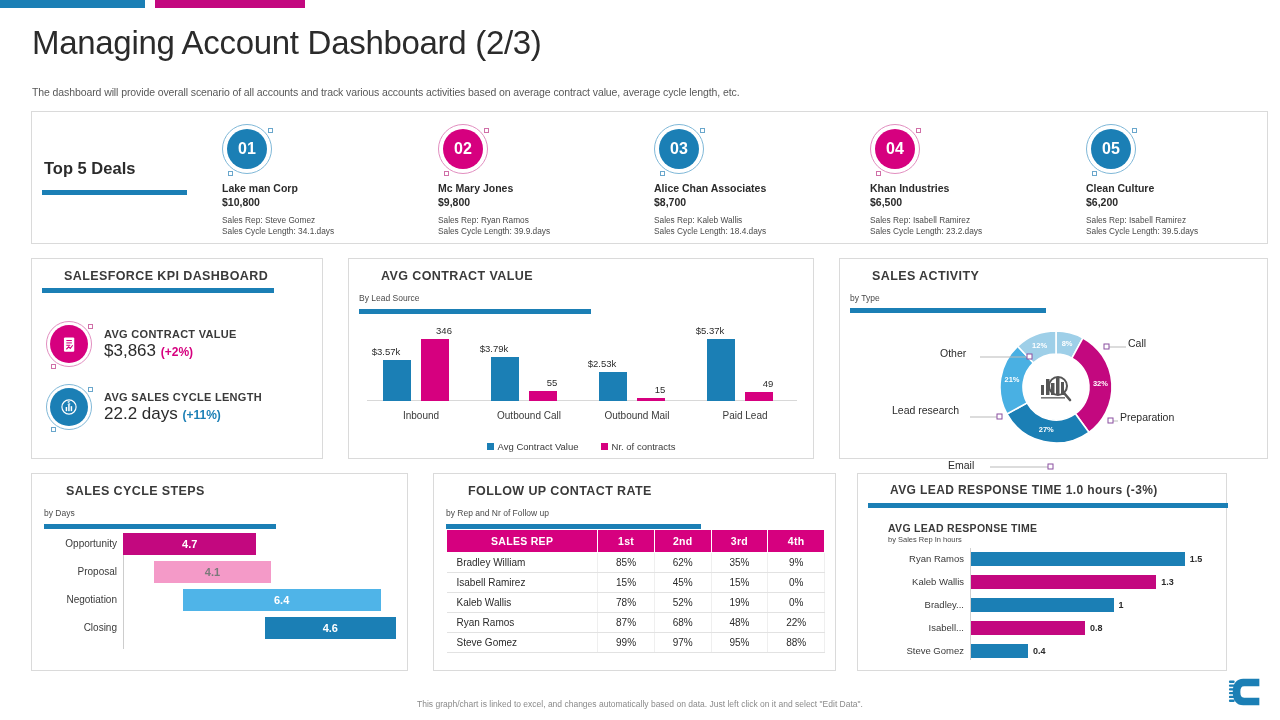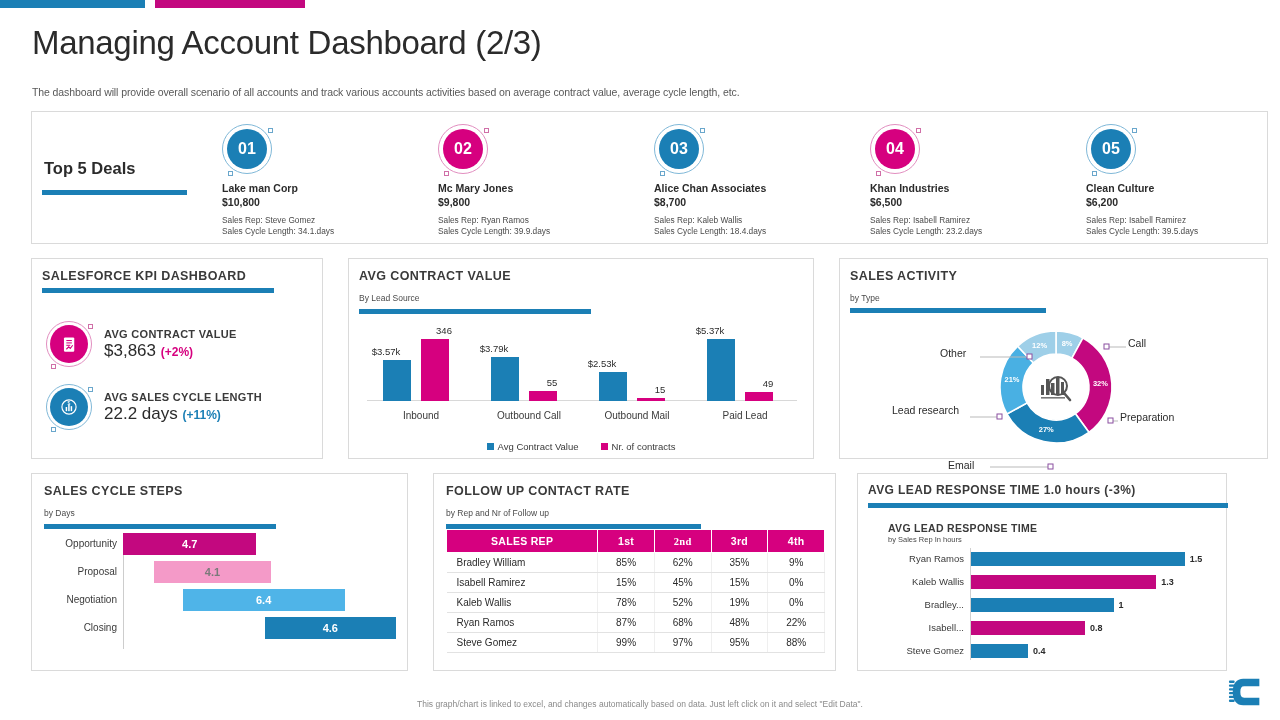--- a/index.html
+++ b/index.html
@@ -30,21 +30,21 @@
   }
 
   
   .panel {
     position: absolute;
     border: 1px solid #dadada;
     background: #fff;
   }
   .panel-title {
     font-size: 12.5px; font-weight: 700; color: #3a3a3a;
-    letter-spacing: .4px; white-space: nowrap;
+    letter-spacing: .4px; white-space: nowrap; margin-left: 22px;
   }
   .panel-sub {
     font-size: 8.5px; color: #4a4a4a; margin-top: 10px;
   }
   .rule {
     height: 5px; background: #1b7fb5; margin-top: 5px;
   }
 
   
   #deals-panel { left: 31px; top: 111px; width: 1237px; height: 133px; }
@@ -395,21 +395,21 @@
         </div>
       </div>
       <div class="cyc-row" style="top: 32px;">
         <div class="cyc-name">Proposal</div>
         <div class="cyc-bar" style="left:112.24000000000001px;width:116.43999999999998px;background:#f49ac8">
           <span style="color:#7a7a7a">4.1</span>
         </div>
       </div>
       <div class="cyc-row" style="top: 60px;">
         <div class="cyc-name">Negotiation</div>
-        <div class="cyc-bar" style="left:140.64px;width:162px;background:#4fb4e8">
+        <div class="cyc-bar" style="left:140.64px;width:198px;background:#4fb4e8">
           <span style="color:#ffffff">6.4</span>
         </div>
       </div>
       <div class="cyc-row" style="top: 88px;">
         <div class="cyc-name">Closing</div>
         <div class="cyc-bar" style="left:223px;width:130.64px;background:#1b7fb5">
           <span style="color:#ffffff">4.6</span>
         </div>
       </div>
     </div>
@@ -419,21 +419,21 @@
   <div style="position:absolute;left:12px;top:10px;width:255px">
     <div class="panel-title">FOLLOW UP CONTACT  RATE</div>
     <div class="panel-sub">by Rep and Nr of Follow up</div>
     <div class="rule" style="width:255px;margin-top:6px"></div>
   </div>
   <table class="ftable">
     <thead>
         <tr id="ftable-head">
           <th style="width: 40%;">SALES REP</th>
           <th style="width: 15%;">1st</th>
-          <th style="width: 15%; font-family: Liberation Serif, serif;">2nd</th>
+          <th style="width: 15%;">2nd</th>
           <th style="width: 15%;">3rd</th>
           <th style="width: 15%;">4th</th>
         </tr>
       </thead>
     <tbody id="ftable-body">
         <tr>
           <td class="rep">Bradley William</td>
           <td>85%</td>
           <td>62%</td>
           <td>35%</td>

